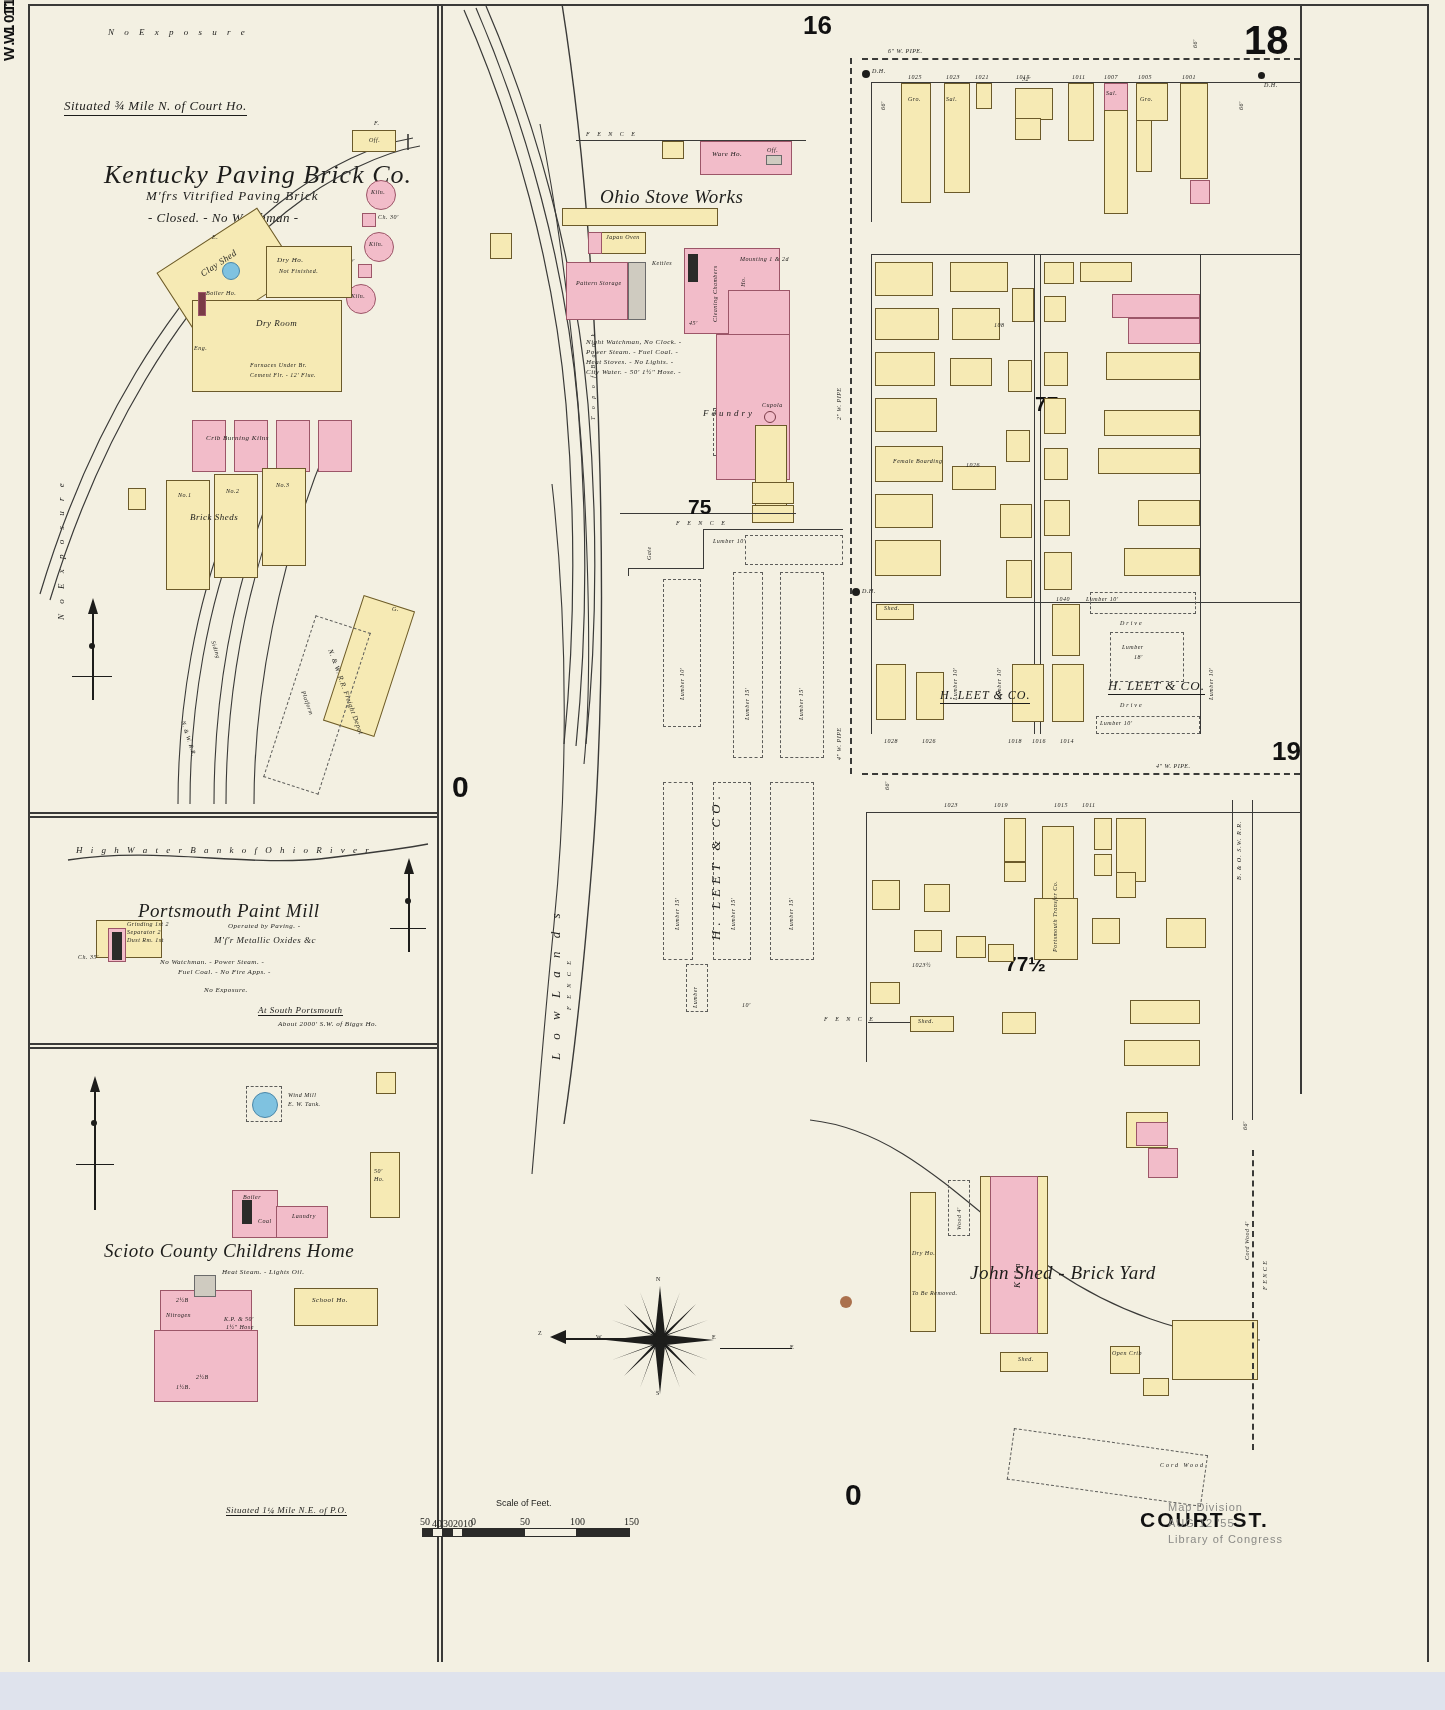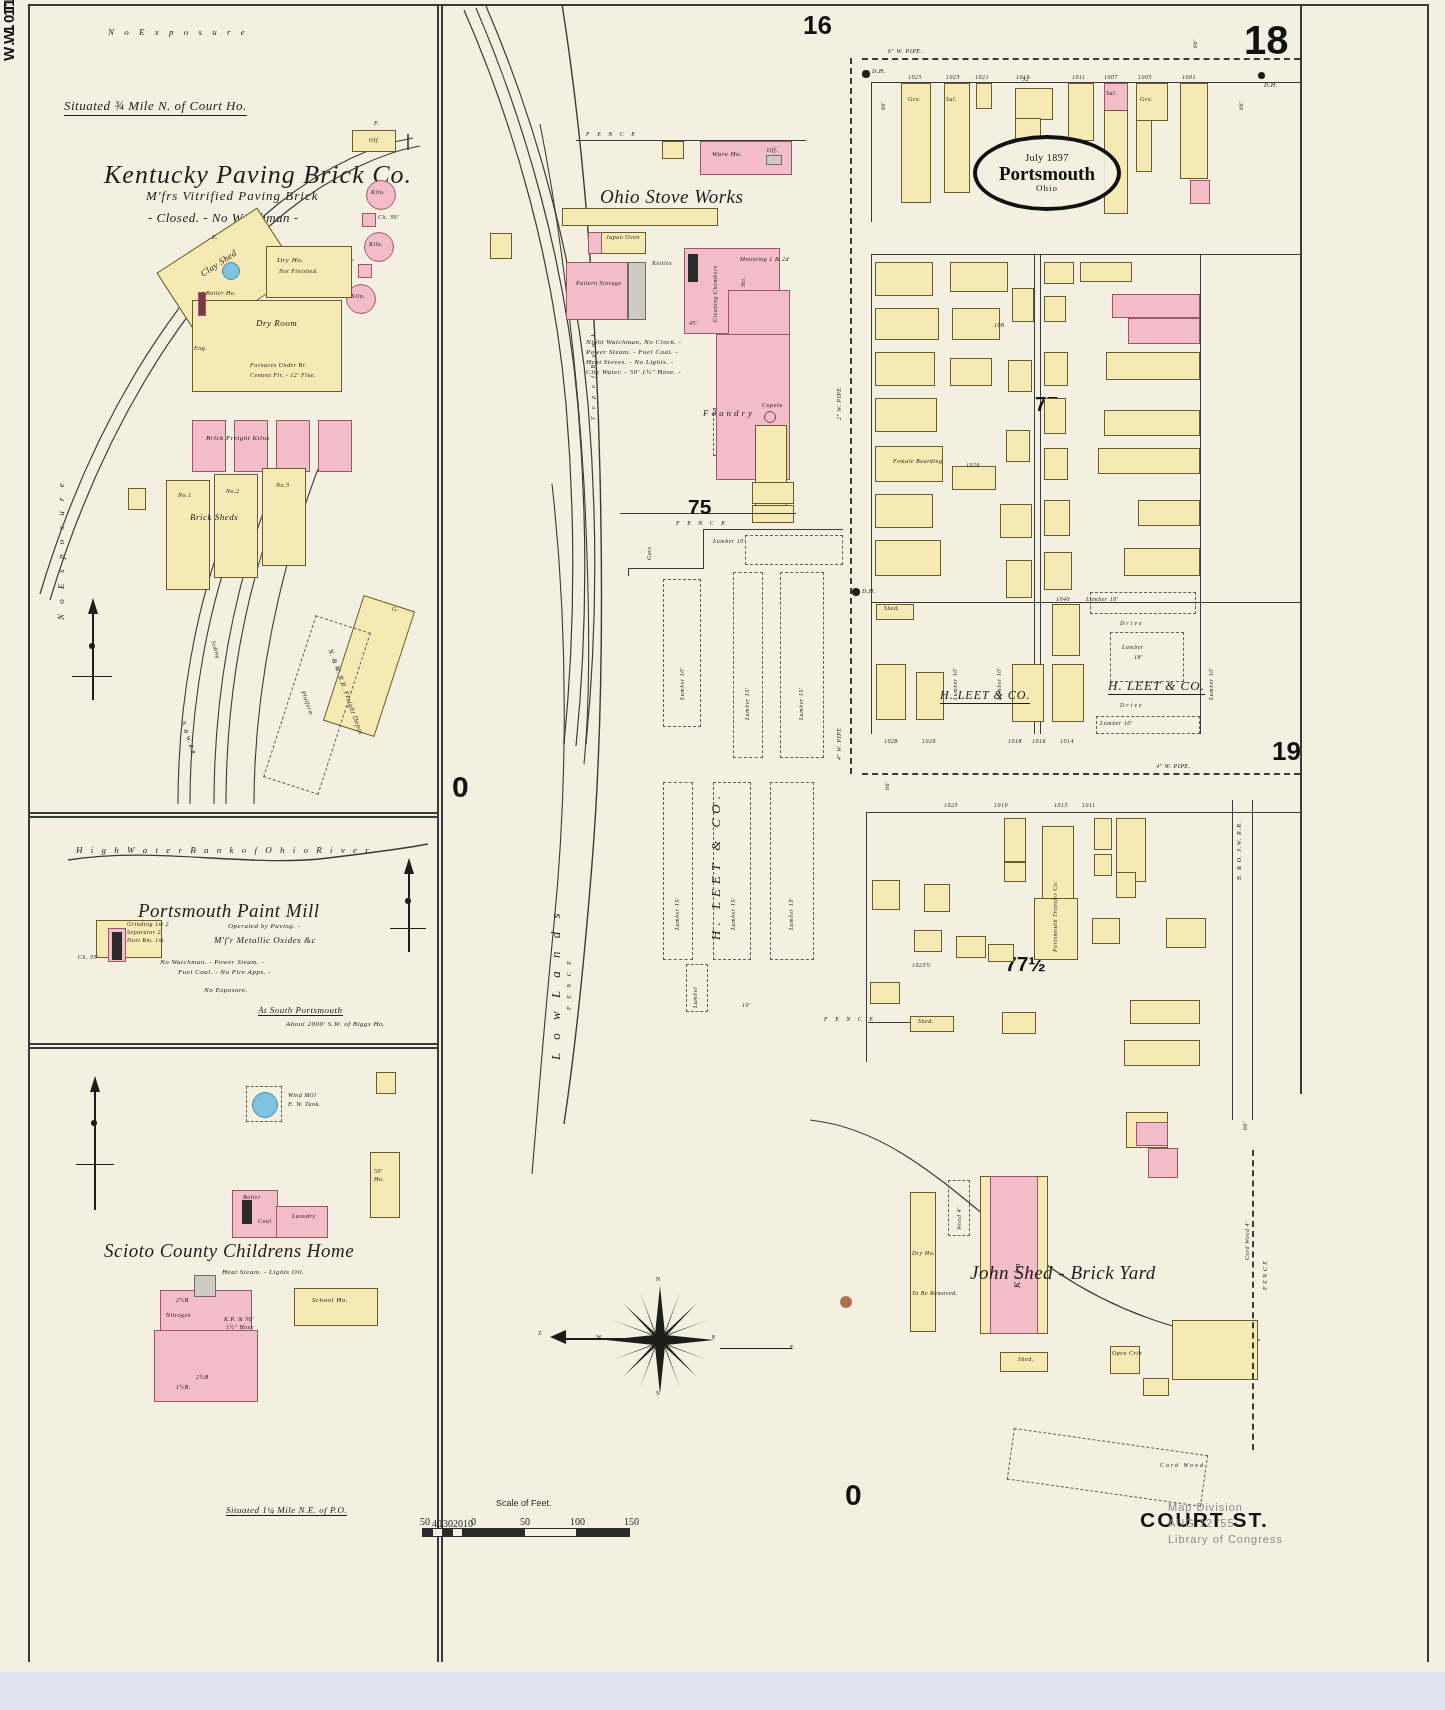--- a/index.html
+++ b/index.html
@@ -141,21 +141,21 @@
 
   <div class="bldp" style="left:198px;top:292px;width:8px;height:24px;background:#7a3b47;"></div>
   <div style="position:absolute;left:222px;top:262px;width:16px;height:16px;border-radius:50%;background:#7fc2e0;border:1px solid #4b87a8;"></div>
   <div class="lbl tiny hand" style="left:206px;top:290px;">Boiler Ho.</div>
   <div class="lbl tiny hand" style="left:194px;top:345px;">Eng.</div>
 
   <div class="bldp" style="left:192px;top:420px;width:34px;height:52px;"></div>
   <div class="bldp" style="left:234px;top:420px;width:34px;height:52px;"></div>
   <div class="bldp" style="left:276px;top:420px;width:34px;height:52px;"></div>
   <div class="bldp" style="left:318px;top:420px;width:34px;height:52px;"></div>
-  <div class="lbl tiny2 hand" style="left:206px;top:434px;">Brick Freight Kilns</div>
+  <div class="lbl tiny2 hand" style="left:206px;top:434px;">Crib Burning Kilns</div>
 
   <div class="bld" style="left:166px;top:480px;width:44px;height:110px;"></div>
   <div class="bld" style="left:214px;top:474px;width:44px;height:104px;"></div>
   <div class="bld" style="left:262px;top:468px;width:44px;height:98px;"></div>
   <div class="lbl sm hand" style="left:190px;top:512px;">Brick Sheds</div>
   <div class="lbl tiny hand" style="left:178px;top:492px;">No.1</div>
   <div class="lbl tiny hand" style="left:226px;top:488px;">No.2</div>
   <div class="lbl tiny hand" style="left:276px;top:482px;">No.3</div>
 
   <div class="bld" style="left:128px;top:488px;width:18px;height:22px;"></div>
@@ -189,21 +189,21 @@
 
   <div class="bld" style="left:96px;top:920px;width:66px;height:38px;"></div>
   <div class="bldp" style="left:108px;top:928px;width:18px;height:34px;"></div>
   <div style="position:absolute;left:112px;top:932px;width:10px;height:28px;background:#2b2b29;"></div>
   <div class="lbl tiny hand" style="left:127px;top:921px;">Grinding 1st 2</div>
   <div class="lbl tiny hand" style="left:127px;top:929px;">Separator 2</div>
   <div class="lbl tiny hand" style="left:127px;top:937px;">Dust Rm. 1st</div>
   <div class="lbl tiny hand" style="left:78px;top:954px;">Ch. 35'</div>
 
   <div class="lbl sm hand" style="left:258px;top:1005px;border-bottom:1px solid #1d1d1b;">At South Portsmouth</div>
-  <div class="lbl tiny2 hand" style="left:286px;top:1020px;text-align:right;">About 2000' S.W. of Biggs Ho.</div>
+  <div class="lbl tiny2 hand" style="left:278px;top:1020px;text-align:right;">About 2000' S.W. of Biggs Ho.</div>
 
   <div>
     <div class="arrowhead" style="left:404px;top:858px;"></div>
     <div class="arrow-n" style="left:408px;top:874px;height:78px;"></div>
     <div class="ln hline" style="left:390px;top:928px;width:36px;height:1px;background:#1d1d1b;"></div>
     <div style="position:absolute;left:405px;top:898px;width:6px;height:6px;border-radius:50%;background:#1d1d1b;"></div>
   </div>
 
   <div>
     <div class="arrowhead" style="left:90px;top:1076px;"></div>
@@ -605,19 +605,14 @@
     <div class="scale-tick" style="left:202px;top:0px;">150</div>
   </div>
 
   <div id="court-st">COURT   ST.</div>
   <div id="locstamp">
     <div>Map  Division</div>
     <div>AUG 12  '55</div>
     <div>Library of Congress</div>
   </div>
 
-  <div id="cartouche">
-    <div id="cart-date">July 1897</div>
-    <div id="cart-city">Portsmouth</div>
-    <div id="cart-state">Ohio</div>
-  </div>
 
 </div>
 
 </body></html>

